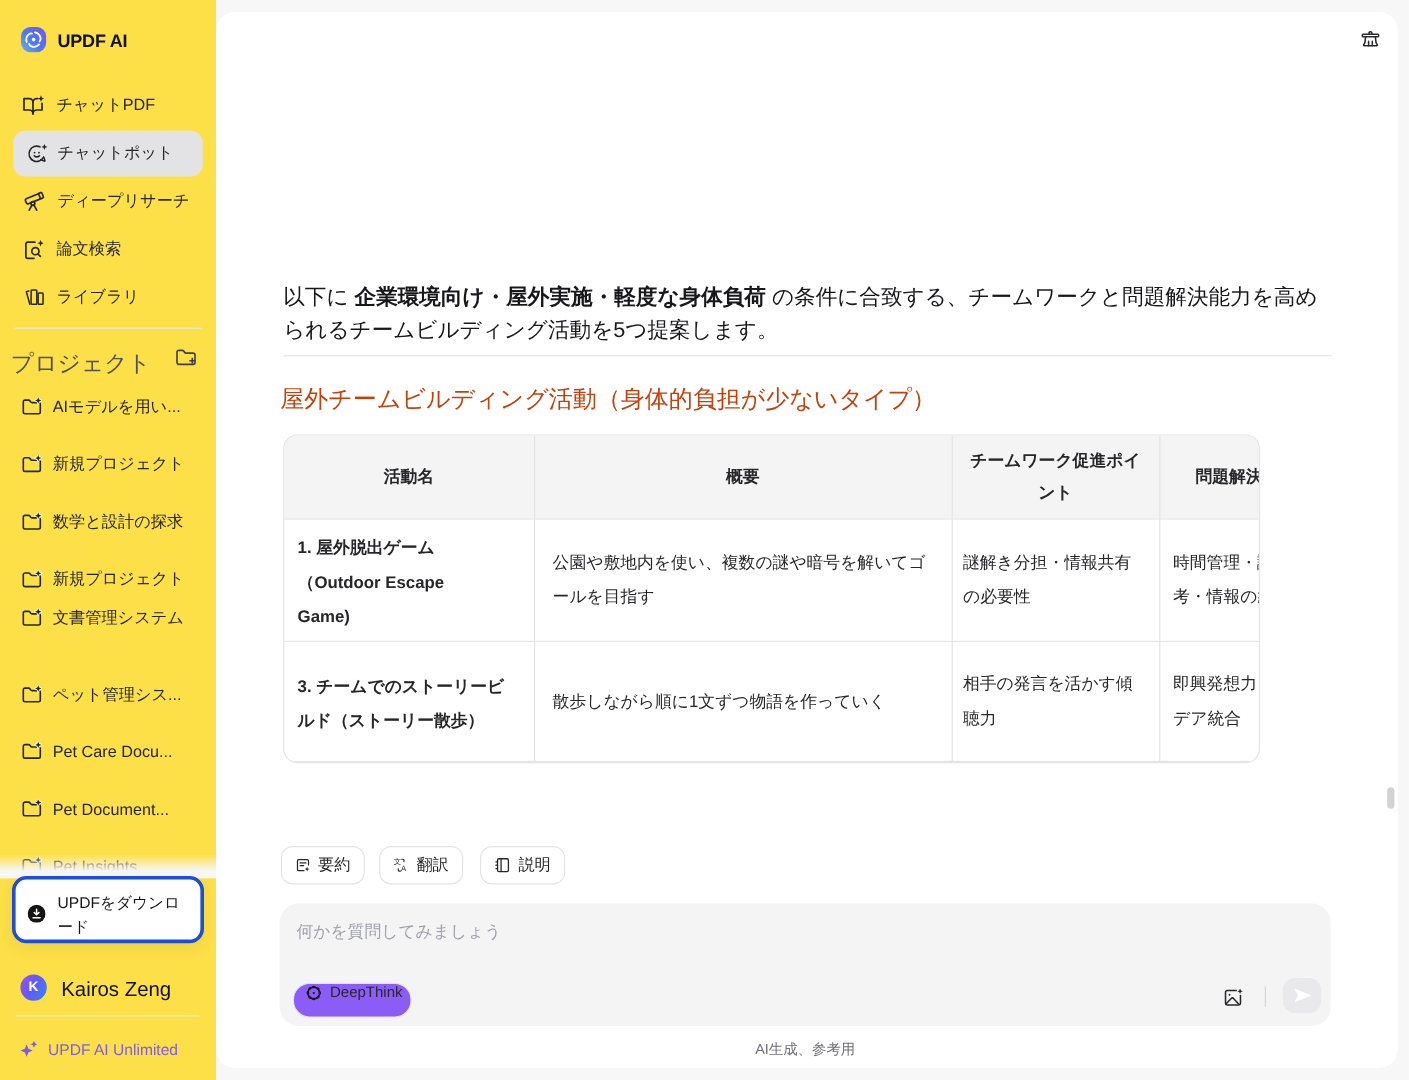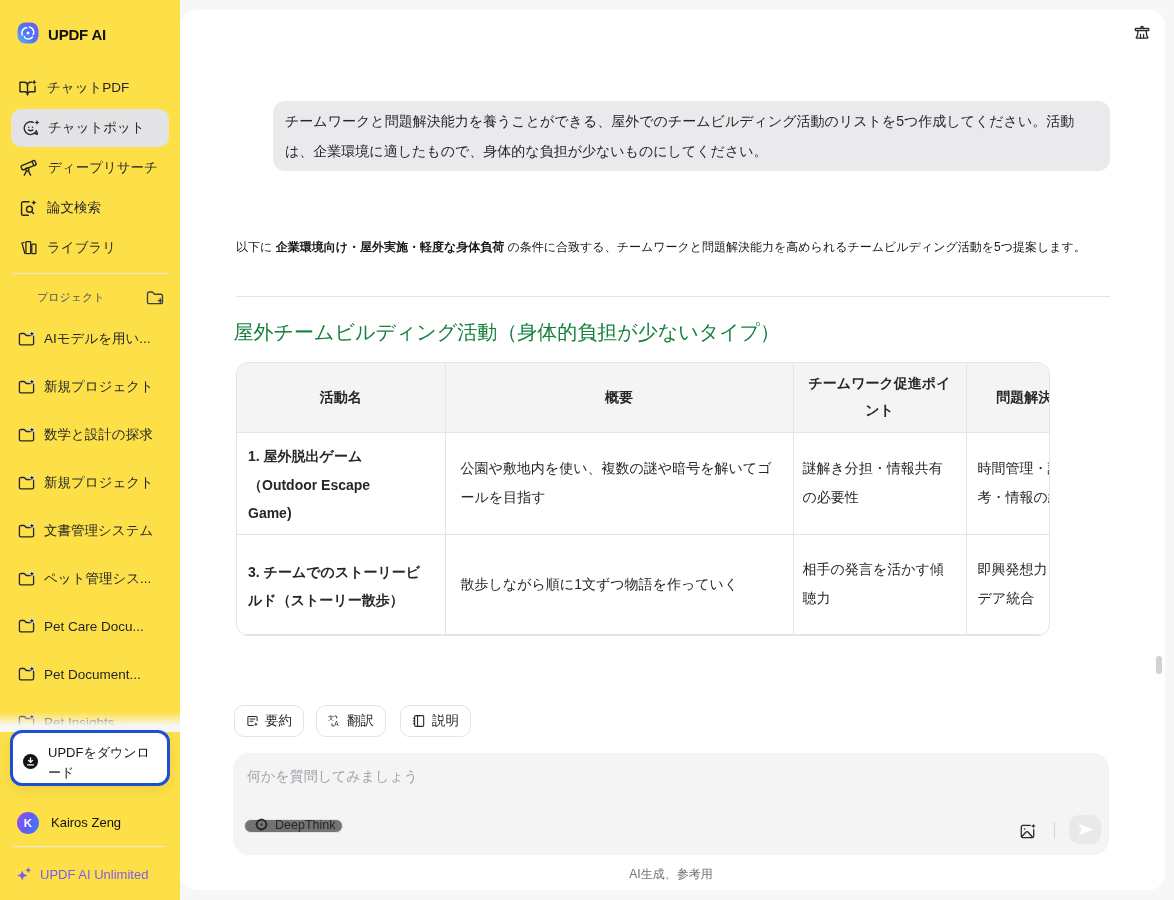--- a/index.html
+++ b/index.html
@@ -90,21 +90,21 @@
     </div>
  <div class="navrow" style="top:229px;height:38px">
   <svg width="19" height="19" viewBox="0 0 24 24" fill="none" stroke="#27272a" stroke-width="1.6" stroke-linecap="round" stroke-linejoin="round">
         <path d="M7.6 4.4L5 5.2 8.7 18.3"></path>
         <rect x="10" y="3.4" width="6" height="15" rx="0.8"></rect>
         <rect x="17.4" y="6.6" width="5.2" height="11.8" rx="0.8"></rect>
       </svg>
   <span class="lb">ライブラリ</span>
     </div>
  <div class="abs" style="left:12px;top:273px;width:156px;height:1px;background:#e6e6e8"></div>
- <div class="abs" style="left:37px;top:290px;font-size:11px;color:#52525b">プロジェクト</div>
+ <div class="abs" style="left:9px;top:290px;font-size:19px;color:#52525b">プロジェクト</div>
  <svg class="abs" style="left:146px;top:289px" width="18" height="18" viewBox="0 0 24 24" fill="none" stroke="#3f3f46" stroke-width="1.8" stroke-linecap="round" stroke-linejoin="round">
       <path d="M20 19.5H4a2 2 0 0 1-2-2V6a2 2 0 0 1 2-2h3.9a2 2 0 0 1 1.7.9l.8 1.2a2 2 0 0 0 1.7.9H20a2 2 0 0 1 2 2v8.5a2 2 0 0 1-2 2z"></path>
       <path d="M19 13v5M16.5 15.5h5" stroke-width="1.9"></path>
     </svg>
  <div class="projrow" style="top:324px">
       <svg width="17" height="17" viewBox="0 0 24 24" class="fold">
         <use href="#fico"></use>
       </svg>
       <span class="lb">AIモデルを用い...</span>
     </div>
@@ -119,21 +119,21 @@
         <use href="#fico"></use>
       </svg>
       <span class="lb">数学と設計の探求</span>
     </div>
  <div class="projrow" style="top:468px">
       <svg width="17" height="17" viewBox="0 0 24 24" class="fold">
         <use href="#fico"></use>
       </svg>
       <span class="lb">新規プロジェクト</span>
     </div>
- <div class="projrow" style="top:516px">
+ <div class="projrow" style="top:500px">
       <svg width="17" height="17" viewBox="0 0 24 24" class="fold">
         <use href="#fico"></use>
       </svg>
       <span class="lb">文書管理システム</span>
     </div>
  <div class="projrow" style="top:564px">
       <svg width="17" height="17" viewBox="0 0 24 24" class="fold">
         <use href="#fico"></use>
       </svg>
       <span class="lb">ペット管理シス...</span>
@@ -160,42 +160,41 @@
  <div class="abs" style="left:10px;top:730px;width:160px;height:56px;background:#fff;border:3px solid #1d4ed8;border-radius:12px;box-shadow:0 4px 12px rgba(0,0,0,.07)">
    <svg class="abs" style="left:10px;top:21px" width="15" height="15" viewBox="0 0 15 15">
         <circle cx="7.5" cy="7.5" r="7.5" fill="#141414"></circle>
         <g stroke="#fff" stroke-width="1.3" fill="none" stroke-linecap="round">
           <path d="M7.5 3.8v4.4M5.5 6.4l2 1.9 2-1.9M4.6 10.8h5.8"></path>
         </g>
       </svg>
    <div class="abs" style="left:35px;top:10px;width:112px;font-size:13px;line-height:19.5px;color:#18181b">UPDFをダウンロード</div>
  </div>
  <div class="abs" style="left:17px;top:812px;width:22px;height:22px;border-radius:50%;background:linear-gradient(115deg,#9b51f0,#6459f5 45%,#3b82f6);color:#fff;font-size:11.5px;font-weight:700;display:flex;align-items:center;justify-content:center">K</div>
- <div class="abs" style="left:51px;top:815px;font-size:13px;color:#111">Kairos Zeng</div>
+ <div class="abs" style="left:51px;top:815px;font-size:17px;color:#111">Kairos Zeng</div>
  <div class="abs" style="left:13px;top:846px;width:153px;height:1px;background:#e8e8ea"></div>
  <svg class="abs" style="left:16px;top:866px" width="17" height="17" viewBox="0 0 17 17" fill="#7c5cf0">
       <path d="M6.2 4.4l1.5 3.6 3.6 1.5-3.6 1.5-1.5 3.6-1.5-3.6-3.6-1.5 3.6-1.5z"></path>
       <path d="M12.3 1.2l.9 2.1 2.1.9-2.1.9-.9 2.1-.9-2.1-2.1-.9 2.1-.9z"></path>
     </svg>
  <div class="abs" style="left:40px;top:867px;font-size:13px;font-weight:500;color:#7c5cf0">UPDF AI Unlimited</div>
 </div>
 <div id="panel"></div>
 <svg class="abs" style="left:1134px;top:25px" width="17" height="17" viewBox="0 0 17 17" fill="none" stroke="#2a2a2e" stroke-width="1.3" stroke-linecap="round" stroke-linejoin="round">
 <path d="M6.9 3.5V2.4a0.9 0.9 0 0 1 .9-.9h.5a0.9 0.9 0 0 1 .9.9v1.1"></path>
 <rect x="1.3" y="3.5" width="13.5" height="2.2" rx="0.7"></rect>
 <path d="M4 5.8l-.5 4.1a4.4 4.4 0 0 1-1.1 2.4c-.3.34-.07.8.36.8h10.6c.43 0 .66-.46.36-.8a4.4 4.4 0 0 1-1.1-2.4l-.5-4.1"></path>
 <path d="M6.5 13.1V9.4M9.6 13.1V9.4"></path>
 </svg>
 <div id="scroll">
 
-  <div class="abs" style="left:93px;top:91px;width:837px;background:#eaeaec;border-radius:12px;padding:5px 14px 5px 12px;font-size:14px;line-height:30px;color:#27272a">チームワークと問題解決能力を養うことができる、屋外でのチームビルディング活動のリストを5つ作成してください。活動は、企業環境に適したもので、身体的な負担が少ないものにしてください。</div>
-
-  <div class="abs" style="left:56px;top:223px;width:874px;font-size:12px;line-height:28px">以下に <b>企業環境向け・屋外実施・軽度な身体負荷</b> の条件に合致する、チームワークと問題解決能力を高められるチームビルディング活動を5つ提案します。</div>
+
+  <div class="abs" style="left:56px;top:223px;width:874px;font-size:18px;line-height:28px">以下に <b>企業環境向け・屋外実施・軽度な身体負荷</b> の条件に合致する、チームワークと問題解決能力を高められるチームビルディング活動を5つ提案します。</div>
   <div class="abs" style="left:56px;top:286px;width:874px;height:1px;background:#e4e4e7"></div>
-  <div class="abs" style="left:53.5px;top:308.5px;font-size:20px;font-weight:500;color:#15803d">屋外チームビルディング活動（身体的負担が少ないタイプ）</div>
+  <div class="abs" style="left:53.5px;top:308.5px;font-size:20px;font-weight:500;color:#c2410c">屋外チームビルディング活動（身体的負担が少ないタイプ）</div>
 
   <div class="abs" style="left:56px;top:352px;width:814px;border:1px solid #e4e4e7;border-radius:12px;overflow:hidden">
     <table id="tbl" style="border-collapse:collapse;table-layout:fixed;width:873px;font-size:14px">
       <colgroup>
           <col style="width:208px">
           <col style="width:348px">
           <col style="width:173px">
           <col style="width:144px">
         </colgroup>
       <tbody>
@@ -257,21 +256,21 @@
     <svg width="16" height="16" viewBox="0 0 24 24" fill="none" stroke="#27272a" stroke-width="1.9" stroke-linejoin="round">
       <rect x="4.5" y="2.8" width="15.5" height="18.4" rx="2"></rect>
       <path d="M9.5 2.8v18.4"></path>
       <path d="M2.2 7.2h2.3M2.2 12h2.3M2.2 16.8h2.3" stroke-linecap="round"></path>
     </svg>
     <span class="lb">説明</span>
   </div>
 
 <div class="abs" style="left:233px;top:753px;width:876px;height:102px;background:#f4f4f5;border-radius:16px">
   <div class="abs" style="left:14px;top:15px;font-size:14px;color:#a1a1aa">何かを質問してみましょう</div>
-  <div class="abs" style="left:11px;top:66px;width:99px;height:14px;background:#737373;border:1px solid #e4e4e7;border-radius:14px;display:flex;align-items:flex-end;justify-content:center;font-size:12.5px;color:#27272a;justify-content:flex-start;padding-left:9px">
+  <div class="abs" style="left:11px;top:66px;width:99px;height:29px;background:#8b5cf6;border:1px solid #e4e4e7;border-radius:14px;display:flex;align-items:flex-start;justify-content:center;font-size:12.5px;color:#27272a;justify-content:flex-start;padding-left:9px">
       <svg width="15" height="15" viewBox="0 0 24 24" fill="none" stroke="#18181b" stroke-width="1.6" stroke-linejoin="round">
         <rect x="4.9" y="4.9" width="14.2" height="14.2" rx="3.4"></rect>
         <rect x="4.9" y="4.9" width="14.2" height="14.2" rx="3.4" transform="rotate(45 12 12)"></rect>
         <circle cx="12" cy="12" r="1.5" fill="#18181b" stroke="none"></circle>
       </svg>
       <span style="margin-left:6px">DeepThink</span>
     </div>
   <svg class="abs" style="left:786px;top:69.5px" width="17" height="17" viewBox="0 0 24 24" fill="none" stroke="#27272a" stroke-width="1.8" stroke-linecap="round" stroke-linejoin="round">
       <path d="M15.8 3.5H5.2a2 2 0 0 0-2 2v13a2 2 0 0 0 2 2h13.6a2 2 0 0 0 2-2V9.3"></path>
       <path d="M3.7 19.4l6.2-6.7a1.8 1.8 0 0 1 2.7 0l6 6.7"></path>

